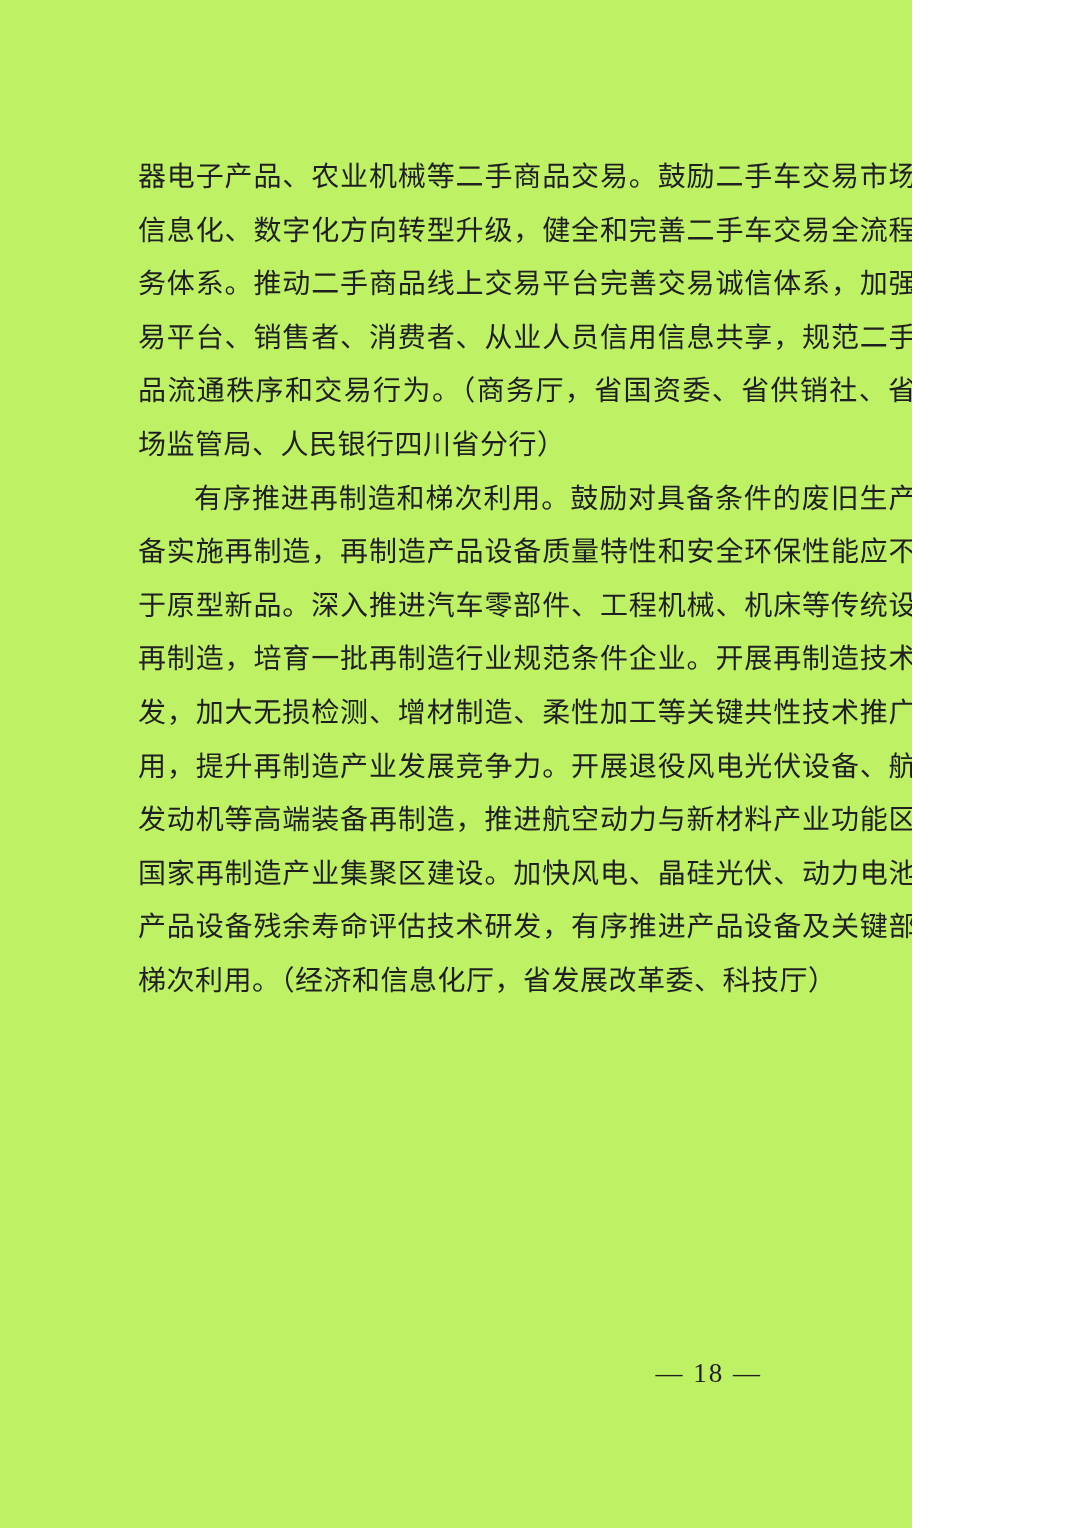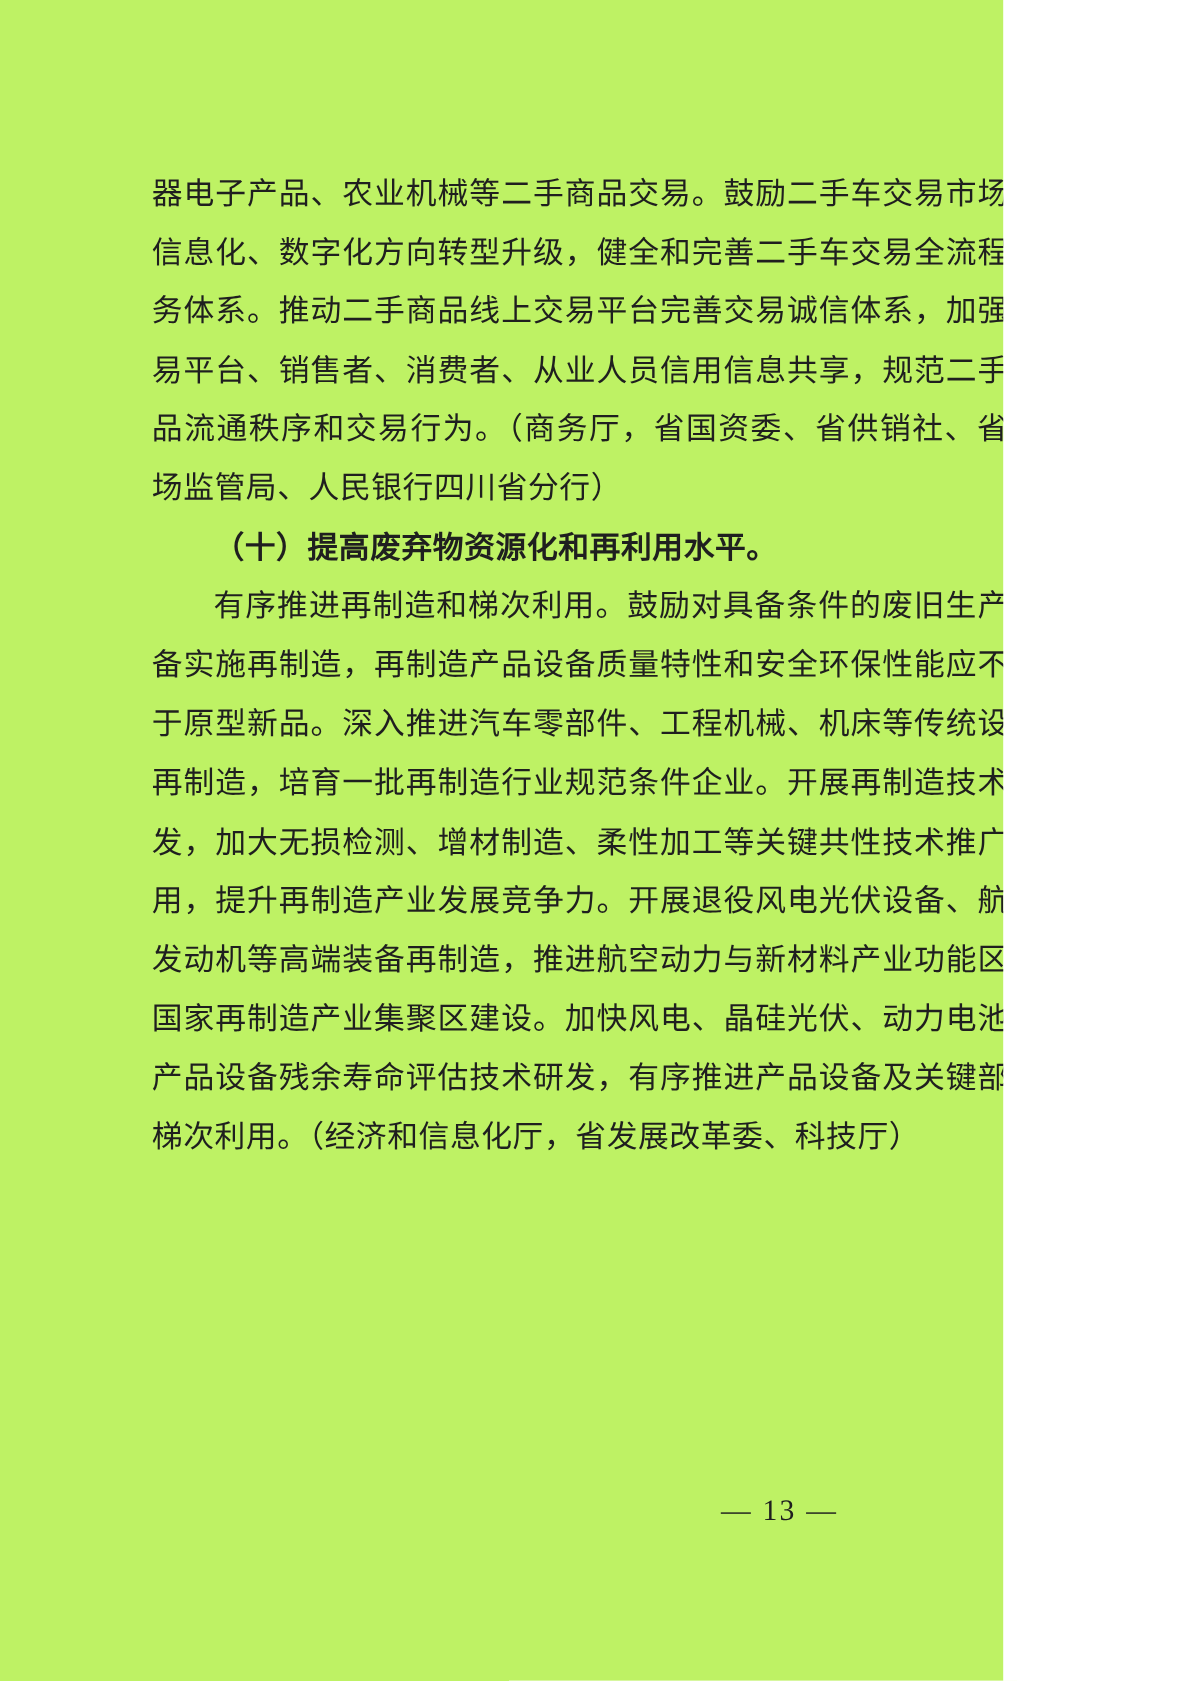--- a/index.html
+++ b/index.html
@@ -46,17 +46,16 @@
     color: #1f1f1f;
     letter-spacing: 2px;
   }
 </style>
 </head>
 <body>
 
 <div class="page">
   <div class="content">
     <p>器电子产品、农业机械等二手商品交易。鼓励二手车交易市场向信息化、数字化方向转型升级，健全和完善二手车交易全流程服务体系。推动二手商品线上交易平台完善交易诚信体系，加强交易平台、销售者、消费者、从业人员信用信息共享，规范二手商品流通秩序和交易行为。（商务厅，省国资委、省供销社、省市场监管局、人民银行四川省分行）</p>
-    <p class="indent heading">（十）提高废弃物资源化和再利用水平。</p>
     <p class="indent">有序推进再制造和梯次利用。鼓励对具备条件的废旧生产设备实施再制造，再制造产品设备质量特性和安全环保性能应不低于原型新品。深入推进汽车零部件、工程机械、机床等传统设备再制造，培育一批再制造行业规范条件企业。开展再制造技术研发，加大无损检测、增材制造、柔性加工等关键共性技术推广应用，提升再制造产业发展竞争力。开展退役风电光伏设备、航空发动机等高端装备再制造，推进航空动力与新材料产业功能区等国家再制造产业集聚区建设。加快风电、晶硅光伏、动力电池等产品设备残余寿命评估技术研发，有序推进产品设备及关键部件梯次利用。（经济和信息化厅，省发展改革委、科技厅）</p>
   </div>
-  <div class="footer">— 13 —</div>
+  <div class="footer">— 18 —</div>
 </div>
 
 </body></html>

